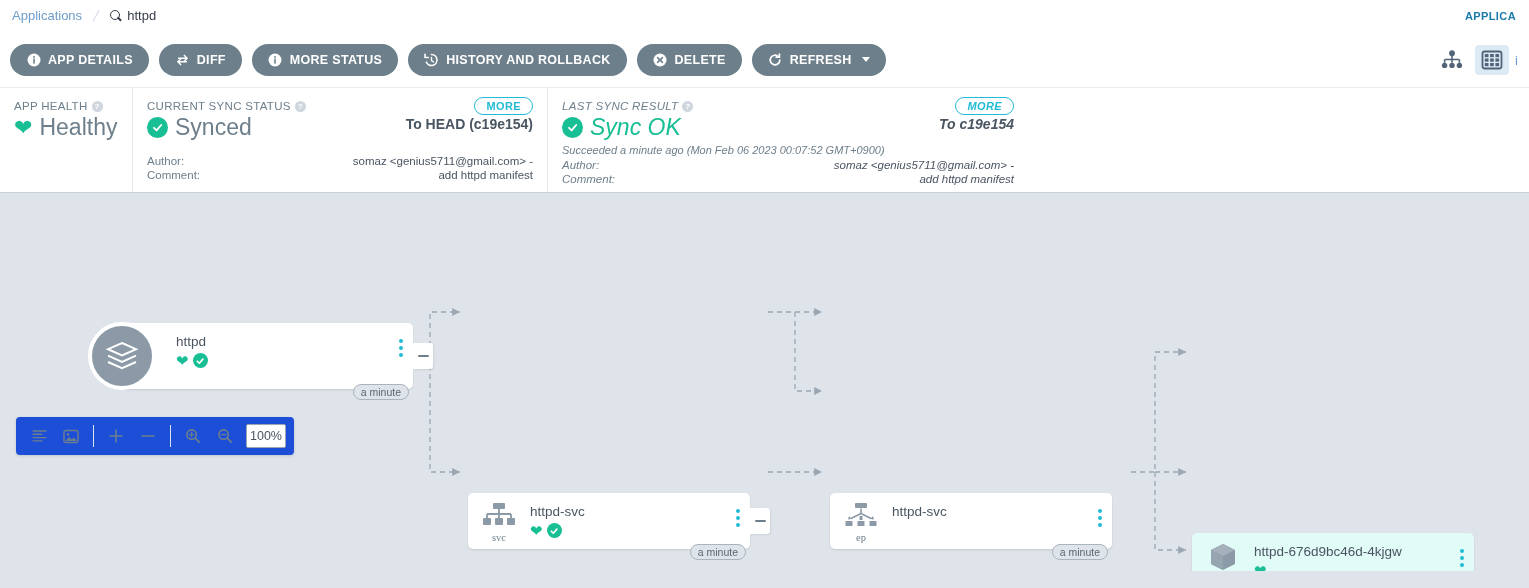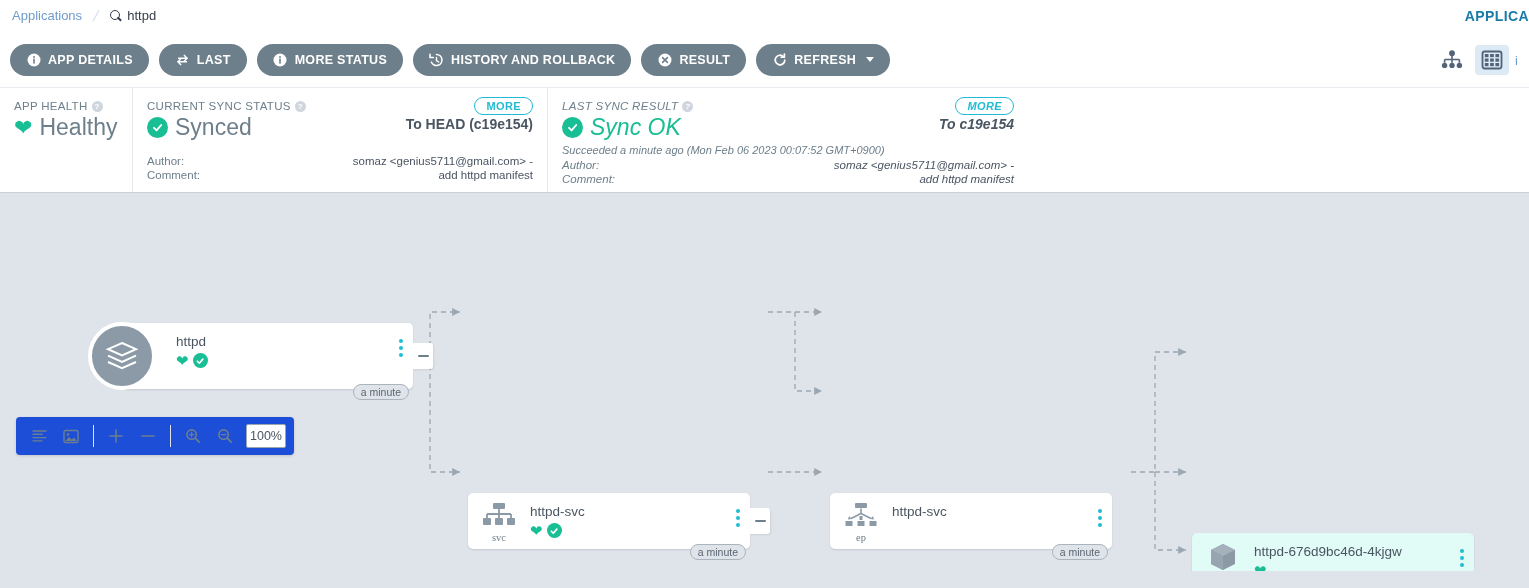--- a/index.html
+++ b/index.html
@@ -26,23 +26,23 @@
     content: ""; position: absolute; left: 0; top: 0;
     width: 8px; height: 8px; border: 1.6px solid #363c4a; border-radius: 50%;
   }
   .mag-icon::after {
     content: ""; position: absolute; left: 7px; top: 8px;
     width: 5px; height: 1.6px; background: #363c4a; transform: rotate(45deg);
   }
   .topbar-right {
     position: absolute; right: 0; top: 0; height: 32px;
     display: flex; align-items: center;
-    color: #1b7ba8; font-size: 14px; font-weight: bold;
+    color: #1b7ba8; font-size: 11px; font-weight: bold;
     letter-spacing: .4px; white-space: nowrap; overflow: hidden;
-    padding-right: 0;
+    padding-right: 13px;
   }
 
   
   .actionbar {
     height: 56px; background: #fff;
     display: flex; align-items: center;
     padding: 0 10px; position: relative;
     border-bottom: 1px solid #e8ebf0;
   }
   .btn {
@@ -182,21 +182,21 @@
   </button>
 
 
   <button class="btn">
     <span class="gi">
       <svg width="15" height="14" viewBox="0 0 15 14">
           <path d="M3 4.6h7.4l-2 -2 1-1 3.7 3.7 -3.7 3.6 -1-1 2-2H3z" fill="#fff"></path>
           <path d="M12 9.4H4.6l2 2 -1 1L1.9 8.7 5.6 5.1l1 1 -2 2H12z" fill="#fff"></path>
         </svg>
     </span>
-    <span>LAST</span>
+    <span>DIFF</span>
   </button>
 
   <button class="btn">
     <span class="gi">
       <svg width="14" height="14" viewBox="0 0 14 14">
           <circle cx="7" cy="7" r="6.5" fill="#fff"></circle>
           <rect x="6.2" y="5.6" width="1.6" height="5" fill="#6d7f8b"></rect>
           <rect x="6.2" y="3.1" width="1.6" height="1.7" fill="#6d7f8b"></rect>
         </svg>
     </span>
@@ -214,21 +214,21 @@
     <span>HISTORY AND ROLLBACK</span>
   </button>
 
   <button class="btn">
     <span class="gi">
       <svg width="14" height="14" viewBox="0 0 14 14">
           <circle cx="7" cy="7" r="6.5" fill="#fff"></circle>
           <path d="M4.6 4.6l4.8 4.8M9.4 4.6l-4.8 4.8" stroke="#6d7f8b" stroke-width="1.5" stroke-linecap="round"></path>
         </svg>
     </span>
-    <span>RESULT</span>
+    <span>DELETE</span>
   </button>
 
   <button class="btn">
     <span class="gi">
       <svg width="14" height="14" viewBox="0 0 14 14">
           <path d="M11.8 7A4.8 4.8 0 1 1 10.3 3.5" fill="none" stroke="#fff" stroke-width="1.7" stroke-linecap="round"></path>
           <path d="M11.4 1v3.2H8.2" fill="none" stroke="#fff" stroke-width="1.7" stroke-linecap="round" stroke-linejoin="round"></path>
         </svg>
     </span>
     <span>REFRESH</span>

